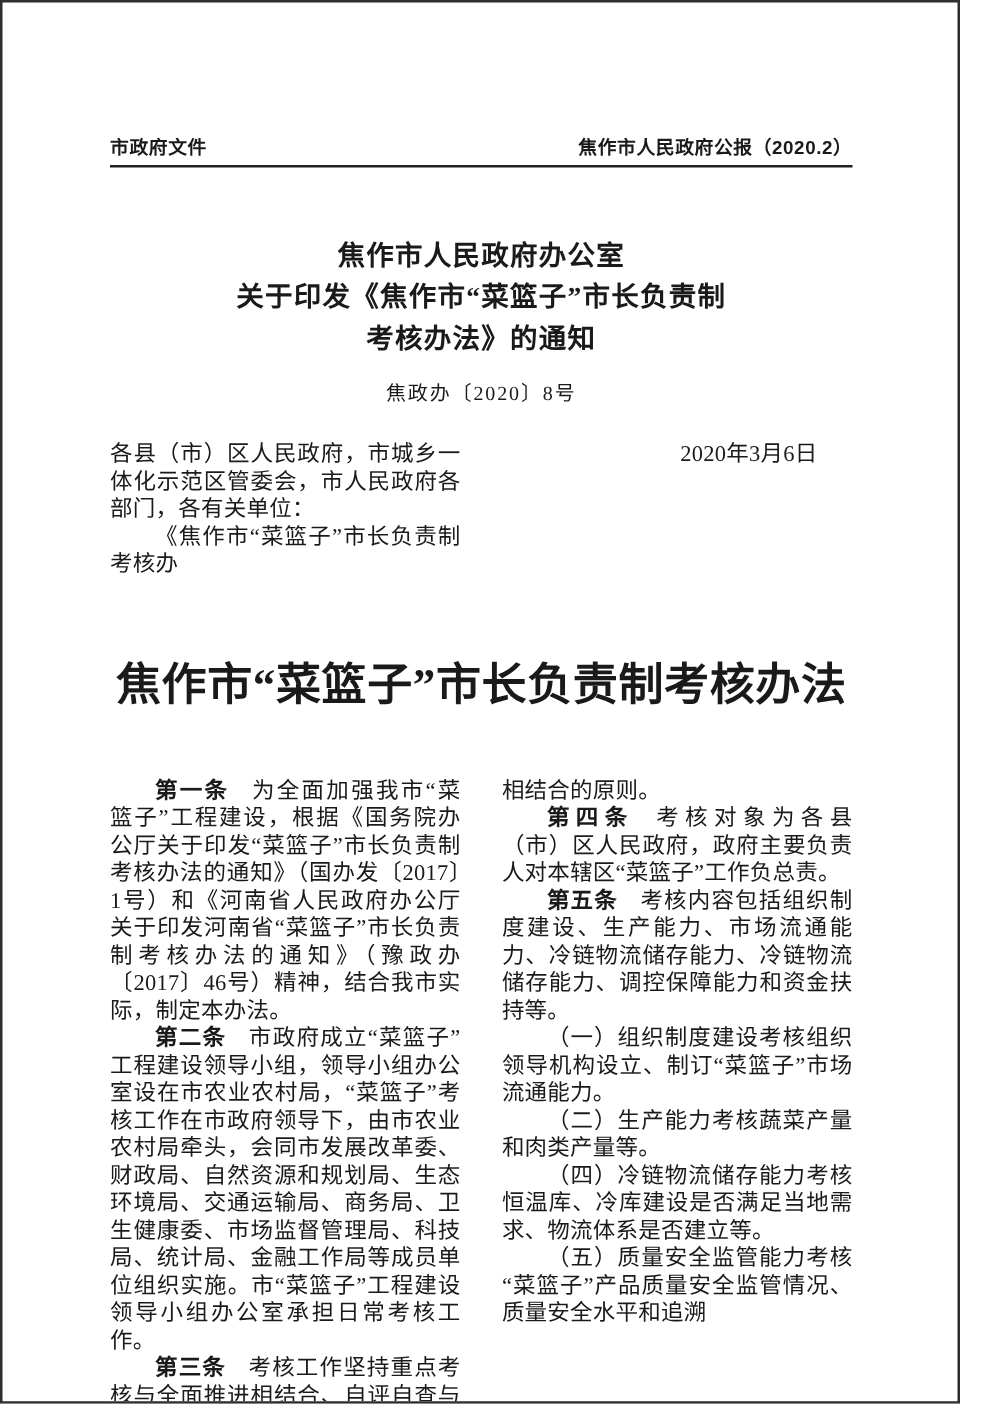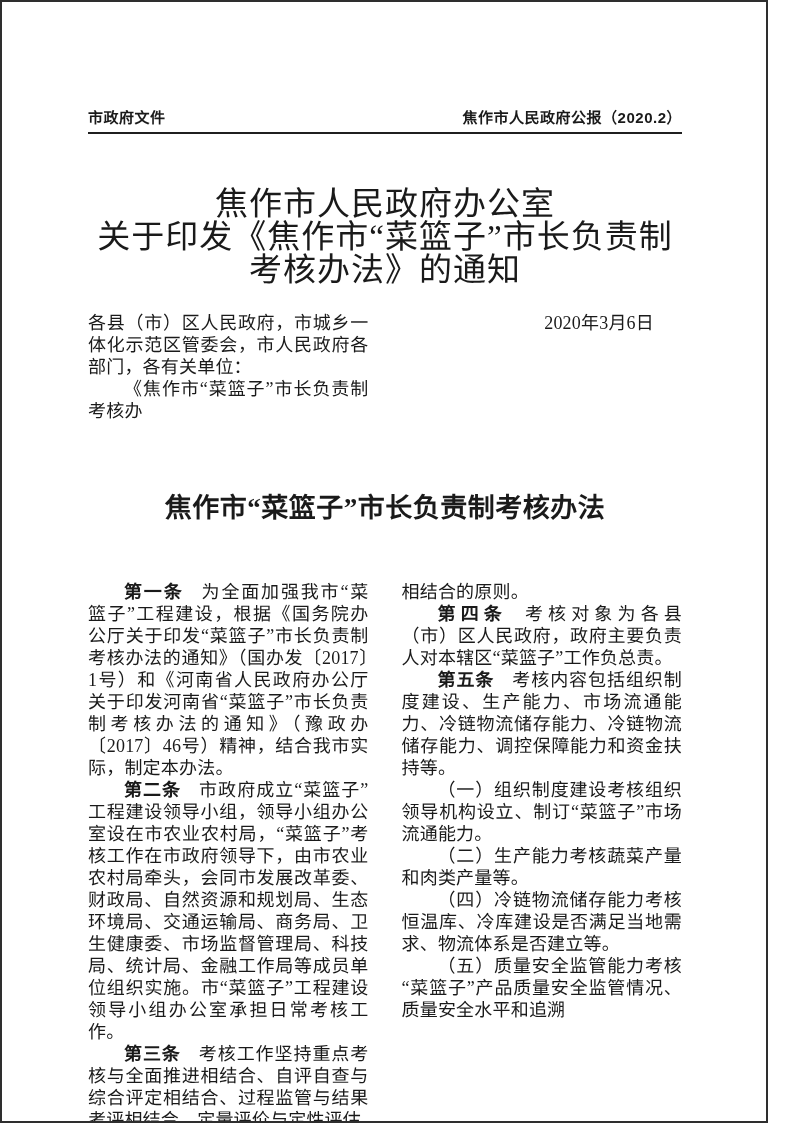--- a/index.html
+++ b/index.html
@@ -24,23 +24,23 @@
     font-family: "Liberation Sans", "DejaVu Sans", sans-serif;
     font-weight: bold;
     font-size: 15px;
     letter-spacing: 0.5px;
   }
   .masthead-rule { height: 2px; background: #1f1f1f; margin-top: 5px; }
 
   .doc-title {
     margin: 54px 0 0;
     text-align: center;
-    font-size: 33px;
+    font-size: 22px;
     line-height: 33px;
-    font-weight: normal;
+    font-weight: bold;
     letter-spacing: 1px;
   }
   .doc-number {
     margin-top: 18px;
     text-align: center;
     font-size: 16px;
     line-height: 22px;
     letter-spacing: 1.5px;
   }
 
@@ -55,21 +55,21 @@
   }
   .col p { margin: 0; }
   p.indent { text-indent: 2em; }
 
   .intro-cols { margin-top: 25px; }
   .date-line { text-align: right; padding-right: 28px; }
 
   .measures-title {
     margin: 70px 0 0;
     text-align: center;
-    font-size: 27px;
+    font-size: 36px;
     line-height: 33px;
     font-weight: bold;
     letter-spacing: 0.5px;
   }
 
   .body-cols { margin-top: 56px; }
   .clause { font-weight: bold; margin-right: 1em; }
 
   .page-number {
     margin-top: 18px;
@@ -89,20 +89,21 @@
       <span>焦作市人民政府公报（2020.2）</span>
     </div>
     <div class="masthead-rule"></div>
 
     <h1 class="doc-title">
       <div>焦作市人民政府办公室</div>
       <div>关于印发《焦作市“菜篮子”市长负责制</div>
       <div>考核办法》的通知</div>
     </h1>
 
+    <div class="doc-number">焦政办〔2020〕8号</div>
 
     <div class="cols intro-cols">
       <div class="col">
         <p>各县（市）区人民政府，市城乡一体化示范区管委会，市人民政府各部门，各有关单位：</p>
         <p class="indent">《焦作市“菜篮子”市长负责制考核办</p>
       </div>
       <div class="col">
         <p class="date-line">2020年3月6日</p>
       </div>
     </div>

